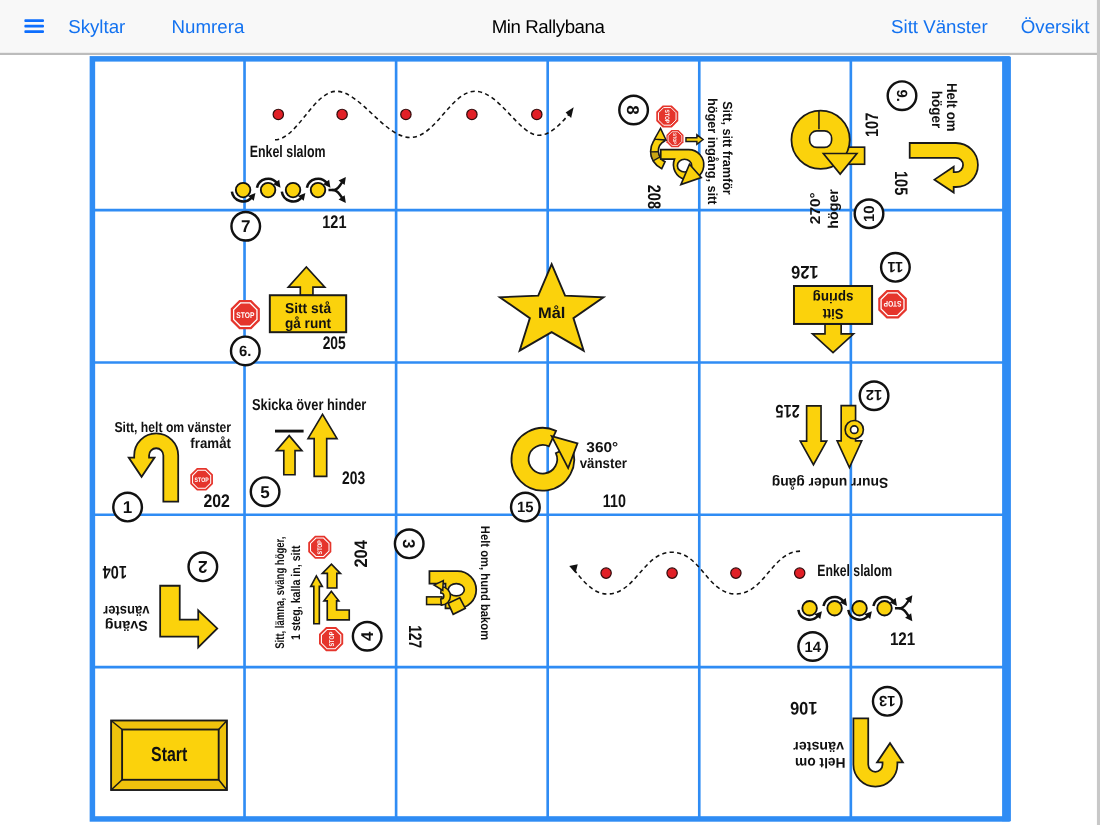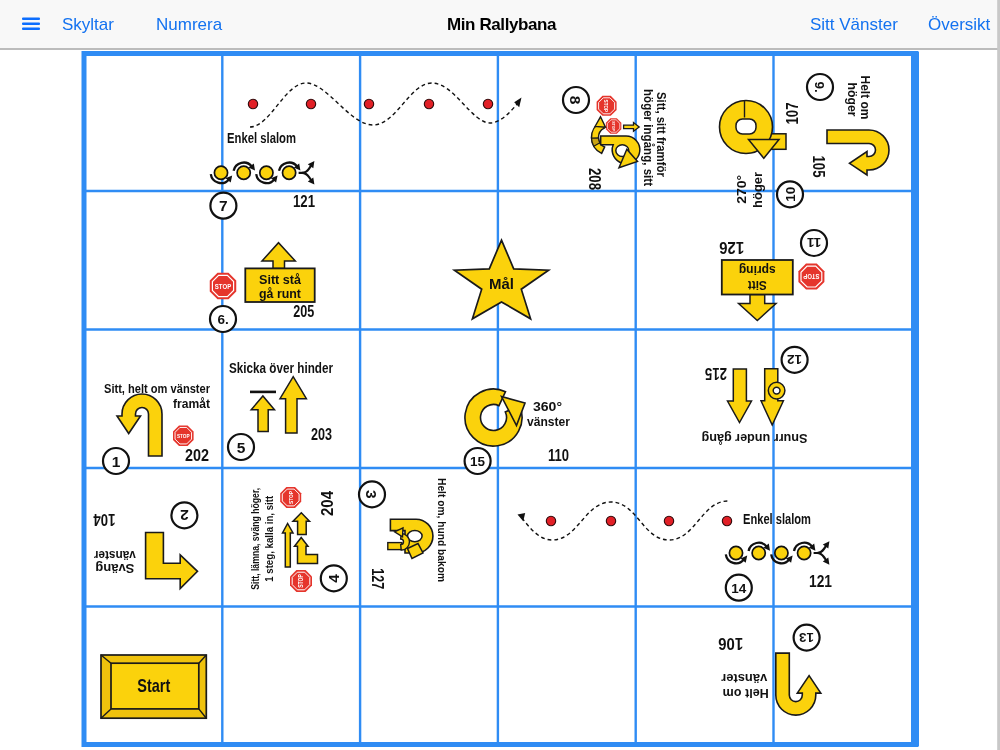--- a/index.html
+++ b/index.html
@@ -1,17 +1,17 @@
 <!DOCTYPE html>
 <html><head><meta charset="utf-8"><style>
 html,body{margin:0;padding:0;width:1000px;height:750px;background:#fff;overflow:hidden;}
 *{font-family:"Liberation Sans", sans-serif;}
 .nav{position:absolute;left:0;top:0;width:1000px;height:48px;background:#F8F8F8;border-bottom:2px solid #BCBCBC;}
 .nav span{position:absolute;font-size:17px;color:#1372F0;top:15px;white-space:nowrap;text-align:center;}
-.nav .ttl{color:#000;font-weight:700;}
+.nav .ttl{color:#000;font-weight:400;}
 </style></head><body>
 <div class="nav">
 <svg style="position:absolute;left:22px;top:16px" width="20" height="16">
       <g fill="#0D6EFE">
         <rect x="0" y="1.6" width="18" height="2.4" rx="1"></rect>
         <rect x="0" y="6.6" width="18" height="2.4" rx="1"></rect>
         <rect x="0" y="11.6" width="18" height="2.4" rx="1"></rect>
       </g>
     </svg>
 <span style="left:62px;">Skyltar</span>

